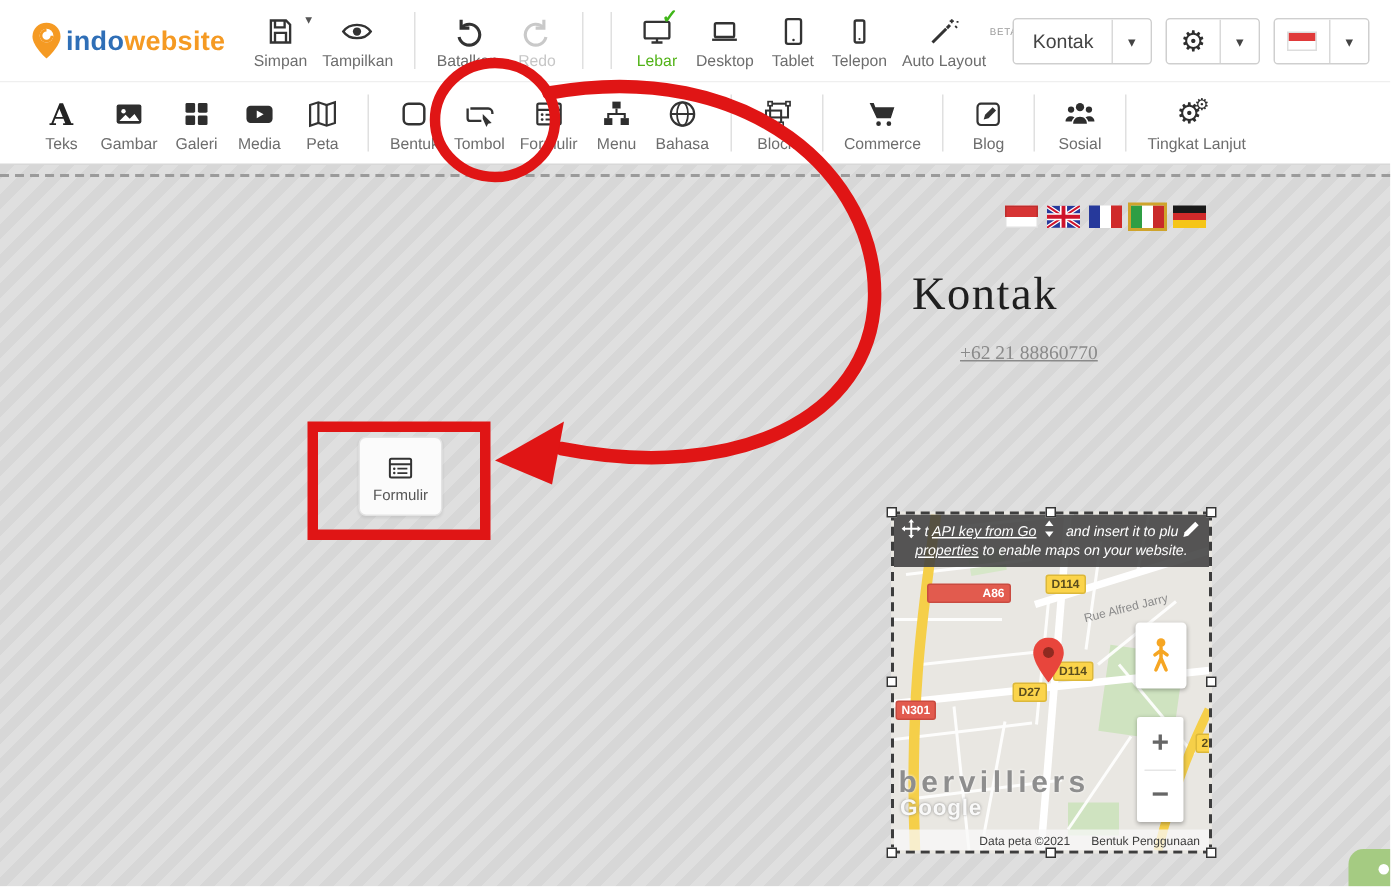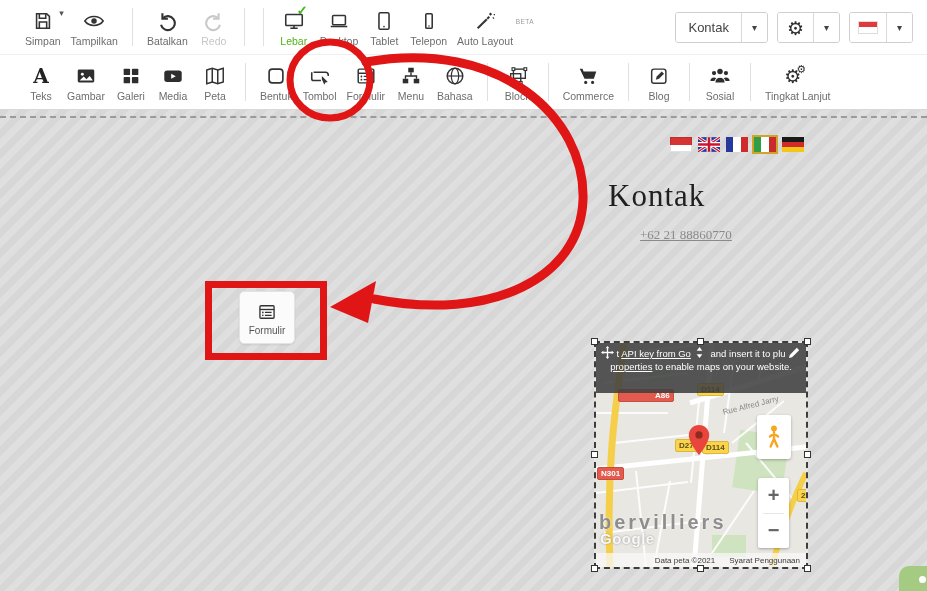--- a/index.html
+++ b/index.html
@@ -104,37 +104,46 @@
     justify-content:center;z-index:4;cursor:pointer;}
   #pegman-box svg{width:18px;height:26px;}
   #zoom-box{position:absolute;left:162px;top:135px;width:31px;height:70px;background:#fff;
     border-radius:2px;box-shadow:0 1px 3px rgba(0,0,0,.3);display:flex;flex-direction:column;z-index:4;}
   .zoom-btn{flex:1;display:flex;align-items:center;justify-content:center;font-size:20px;
     font-weight:bold;color:#666;cursor:pointer;}
   #zoom-box .zdiv{height:1px;background:#e6e6e6;margin:0 5px;}
 
   
   #map-warning{position:absolute;left:0;right:0;top:0;background:rgba(64,64,64,.88);color:#fff;
-    font-size:9.5px;line-height:13px;text-align:center;padding:3px 2px 20px;z-index:5;}
+    font-size:9.5px;line-height:13px;text-align:center;padding:3px 2px 4px;z-index:5;font-style:italic;}
   #map-warning a{color:#fff;text-decoration:underline;cursor:pointer;}
   .w-ic{display:inline-block;width:13px;height:13px;vertical-align:-2px;margin:0 2px;}
   .w-ic svg{width:13px;height:13px;display:block;}
 
   
   #chat-button{position:absolute;right:0;bottom:0;width:28px;height:25px;background:#a5cb82;
     border-radius:10px 0 0 0;z-index:45;cursor:pointer;}
   #chat-button .dot{position:absolute;right:1px;top:10px;width:7px;height:7px;background:#fff;
     border-radius:50%;}
 </style>
 </head>
 <body>
 
 <div id="page">
 
   <div class="bar" id="topbar">
+    <div class="logo">
+      <svg viewBox="0 0 24 28">
+        <path d="M12 1C6.2 1 1.8 5.4 1.8 11c0 7.2 10.2 16 10.2 16s10.2-8.8 10.2-16C22.2 5.4 17.8 1 12 1z" fill="#f59a23"></path>
+        <circle cx="12" cy="10.5" r="5" fill="#fff"></circle>
+        <path d="M12 6.5a4 4 0 1 0 4 4" fill="none" stroke="#f59a23" stroke-width="2"></path>
+      </svg>
+      <span class="l-blue">indo</span>
+        <span class="l-orange">website</span>
+    </div>
     <div style="display:flex;align-items:center;">
 
     <div class="tb-item has-caret">
           <span class="tb-icon">
             <svg viewBox="0 0 24 24">
               <path d="M5 4h11l3 3v13H5z" fill="none" stroke="#333" stroke-width="1.7"></path>
               <path d="M8 4v5h7V4" fill="none" stroke="#333" stroke-width="1.7"></path>
               <path d="M8 20v-7h8v7" fill="none" stroke="#333" stroke-width="1.7"></path>
             </svg>
           </span>
@@ -500,21 +509,21 @@
         </g>
         <path d="M28 0C20 60 10 120 14 224" stroke="#f5cf49" stroke-width="7" fill="none"></path>
         <path d="M210 130c-14 28-26 62-34 94" stroke="#f5cf49" stroke-width="6" fill="none"></path>
       </svg>
 
       <div>
 
       <div class="badge badge-red" style="left: 22px; top: 46px; padding-left: 36px;"><span>A86</span></div>
           <div class="badge badge-yellow" style="left: 101px; top: 40px;"><span>D114</span></div>
           <div class="badge badge-yellow" style="left: 106px; top: 98px;"><span>D114</span></div>
-          <div class="badge badge-yellow" style="left: 79px; top: 96px;"><span>D27</span></div>
+          <div class="badge badge-yellow" style="left: 79px; top: 112px;"><span>D27</span></div>
           <div class="badge badge-red" style="left: 1px; top: 124px;"><span>N301</span></div>
           <div class="badge badge-yellow" style="left: 201px; top: 146px;"><span>27</span></div>
         </div>
 
       <div id="street-label">Rue Alfred Jarry</div>
 
       <div id="map-marker">
         <svg viewBox="0 0 20 28" width="22" height="30">
           <path d="M10 0C4.5 0 .5 4.2.5 9.5.5 16.5 10 28 10 28S19.5 16.5 19.5 9.5C19.5 4.2 15.5 0 10 0z" fill="#e8453c"></path>
           <circle cx="10" cy="9.3" r="3.4" fill="#8f2a20"></circle>
@@ -531,21 +540,21 @@
       <div id="zoom-box">
         <div class="zoom-btn">+</div>
         <div class="zdiv"></div>
         <div class="zoom-btn">−</div>
       </div>
 
       <div id="city-label">bervilliers</div>
       <div id="google-mark">Google</div>
       <div id="attrib">
         <span>Data peta ©2021</span>
-        <span>Syarat Penggunaan</span>
+        <span>Bentuk Penggunaan</span>
       </div>
 
       <div id="map-warning">
         <span class="w-ic"><svg viewBox="0 0 14 14">
               <path d="M7 0l2 2.5H5zM7 14l-2-2.5h4zM0 7l2.5-2v4zM14 7l-2.5 2V5z" fill="#fff"></path>
               <path d="M7 2v10M2 7h10" stroke="#fff" stroke-width="1.4"></path>
             </svg></span><span>t </span><a>API key from Go</a><span class="w-ic"><svg viewBox="0 0 14 14">
               <path d="M7 1l3 4H4z" fill="#fff"></path>
               <path d="M7 13l-3-4h6z" fill="#fff"></path>
             </svg></span><span> and insert it to plu</span><span class="w-ic"><svg viewBox="0 0 14 14">

